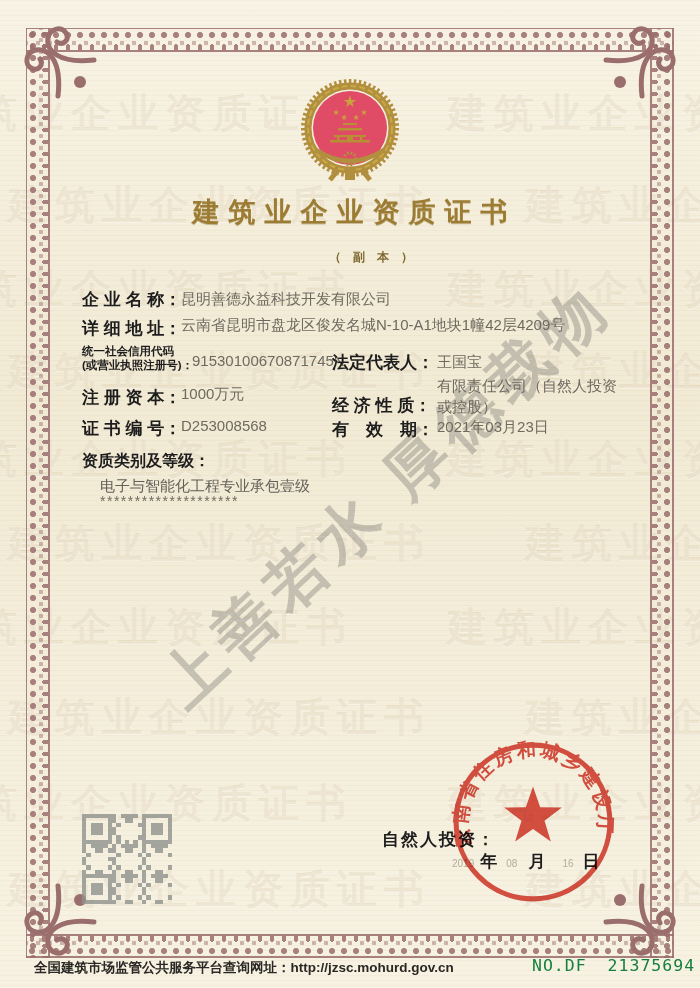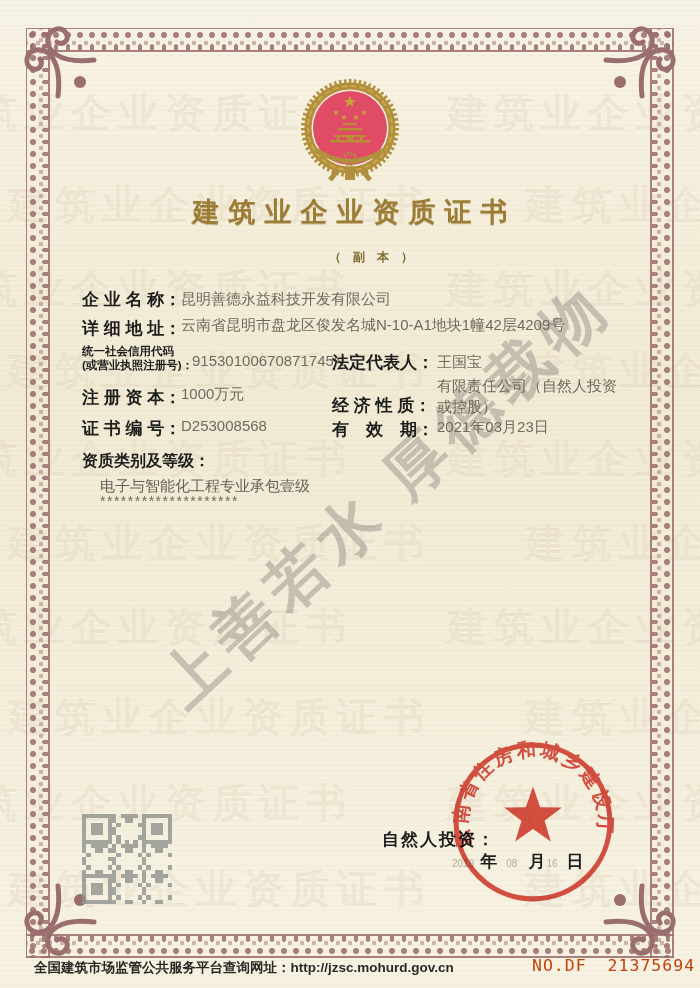--- a/index.html
+++ b/index.html
@@ -74,21 +74,21 @@
     letter-spacing:2px;color:var(--ink);}
   .date-row{position:absolute;left:452px;top:850px;display:flex;align-items:baseline;color:var(--ink);}
   .date-row .faint{color:#b5ad9c;font-size:10px;font-weight:normal;}
   .date-row .unit{font-size:17px;font-weight:bold;}
   .made-by{position:absolute;left:400px;top:894px;font-size:14.5px;font-weight:bold;
     letter-spacing:.5px;color:var(--ink);}
   .seal{position:absolute;left:447px;top:736px;width:172px;height:172px;opacity:.88;
     mix-blend-mode:multiply;}
   
   .query{position:absolute;left:34px;top:959px;font-size:13.5px;font-weight:bold;color:#2a2825;}
-  .serial{position:absolute;left:532px;top:956px;font-size:16.5px;color:#c2410c;
+  .serial{position:absolute;left:532px;top:956px;font-size:16.5px;color:#15803d;
     font-family:"DejaVu Sans Mono",monospace;letter-spacing:1px;}
 </style>
 </head>
 <body>
 
 <div class="page">
 
   <div>
     <div class="emboss" style="top:86px;left:-70px">建筑业企业资质证书　　建筑业企业资质证书　　建筑业企业资质证书</div>
     <div class="emboss" style="top:178px;left:8px">建筑业企业资质证书　　建筑业企业资质证书　　建筑业企业资质证书</div>
@@ -403,21 +403,21 @@
       <rect x="18" y="20" width="1" height="1" fill="#8f938e"></rect>
     </svg>
 
   <div class="issuer-label">自然人投资：</div>
 
   <div class="date-row">
     <span class="faint">2019</span>
     <span class="unit" style="margin-left:6px">年</span>
     <span class="faint" style="margin-left:9px">08</span>
     <span class="unit" style="margin-left:11px">月</span>
-    <span class="faint" style="margin-left:1px">16</span>
+    <span class="faint" style="margin-left:17px">16</span>
     <span class="unit" style="margin-left:9px">日</span>
   </div>
 
 
   <svg class="seal" viewBox="0 0 170 170">
     <circle cx="85" cy="85" r="76" fill="none" stroke="#d63c30" stroke-width="5"></circle>
     <polygon fill="#d63c30" points="85,50 92.1,70.3 113.5,70.7 96.4,83.7 102.6,104.3 85,92 67.4,104.3 73.6,83.7 56.5,70.7 77.9,70.3"></polygon>
     <defs>
       <path id="sealArc" d="M28.7,117.5 A65,65 0 1 1 141.3,117.5" fill="none"></path>
     </defs>

